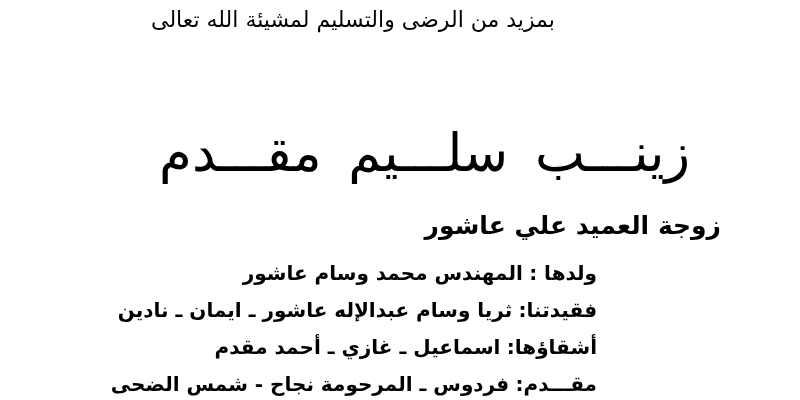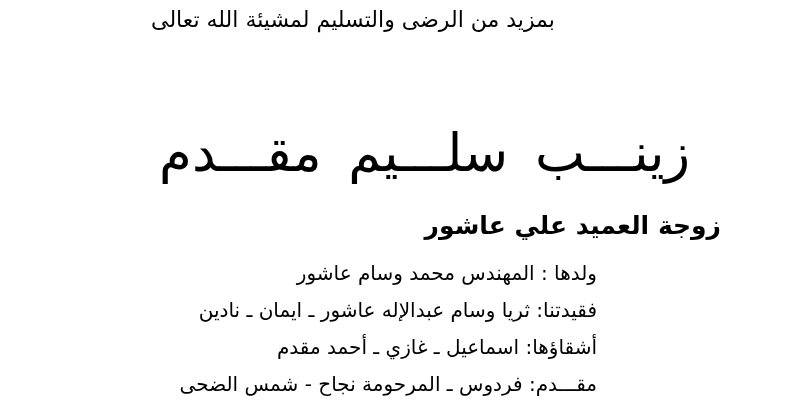--- a/index.html
+++ b/index.html
@@ -58,25 +58,25 @@
     text-align: right;
     direction: rtl;
   }
   .family-row {
     height: 37px;
     line-height: 33px;
     font-size: 20px;
     white-space: nowrap;
   }
   .family-label {
-    font-weight: normal;
+    font-weight: bold;
     text-align: right;
   }
   .family-names {
-    font-weight: normal;
+    font-weight: bold;
   }
 </style>
 </head>
 <body>
 
 <div class="page">
 
   <div class="intro-line1">بمزيد من الرضى والتسليم لمشيئة الله تعالى</div>
 
 

